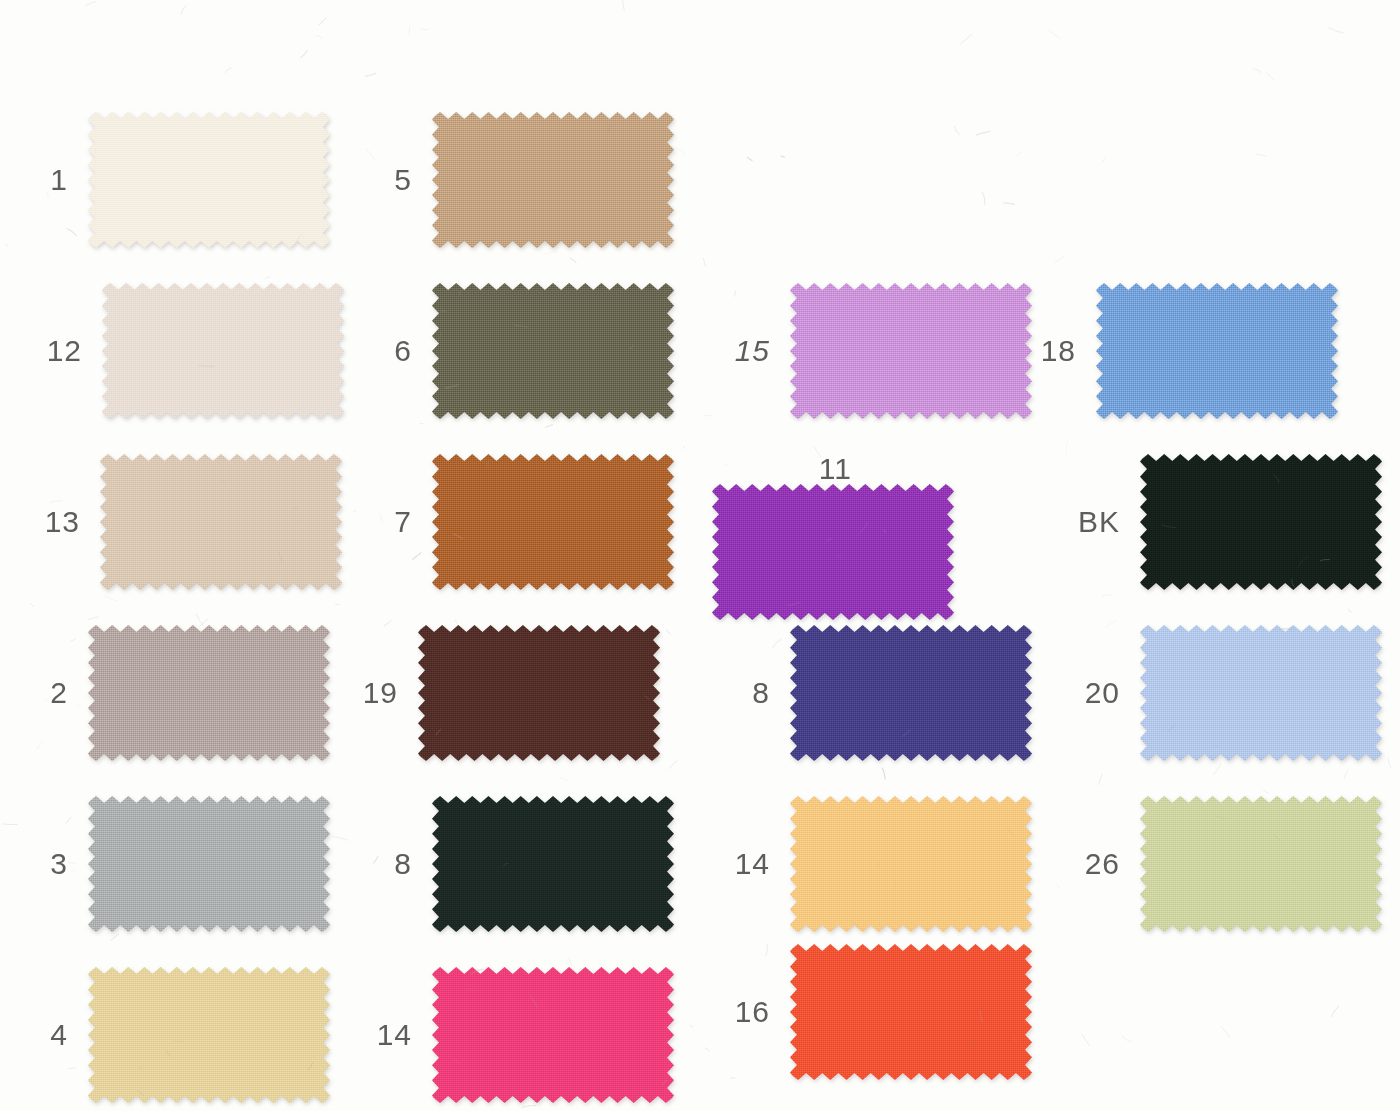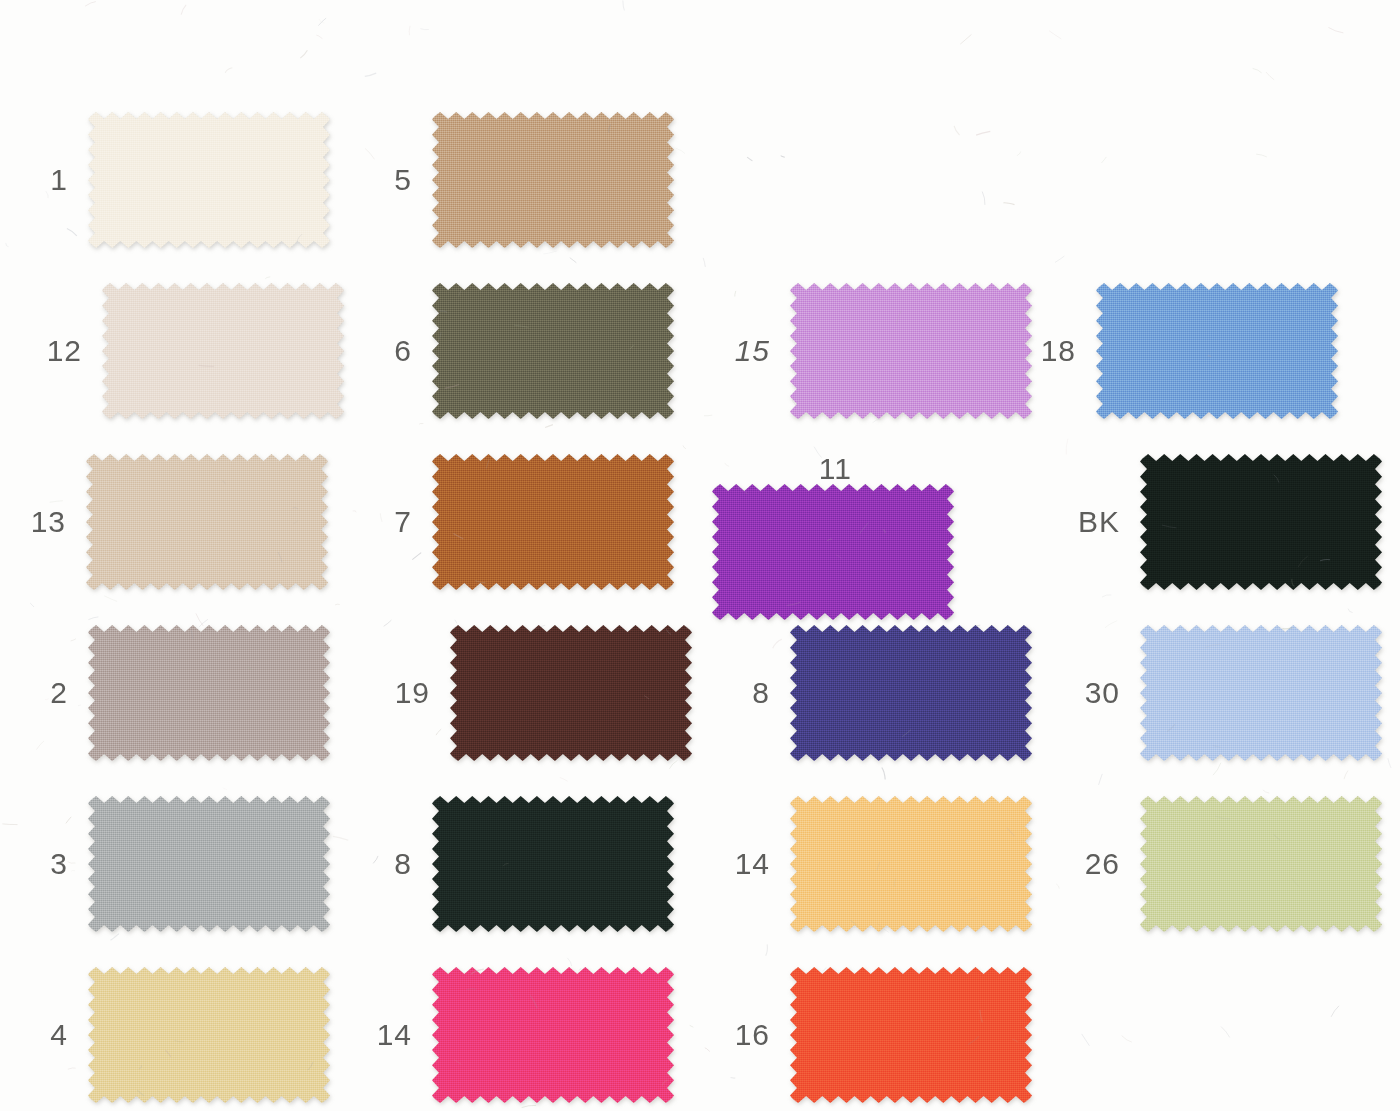--- a/index.html
+++ b/index.html
@@ -66,21 +66,21 @@
     </div>
     <div class="swatch-cell" style="left: 24px; top: 283px;">
       <div class="swatch-label">12</div>
       <div class="swatch-chip">
         <svg class="pinked" viewBox="0 0 242 136" width="242" height="136">
           <polygon points="0.0,7.0 8.1,0.0 16.1,7.0 24.2,0.0 32.3,7.0 40.3,0.0 48.4,7.0 56.5,0.0 64.5,7.0 72.6,0.0 80.7,7.0 88.7,0.0 96.8,7.0 104.9,0.0 112.9,7.0 121.0,0.0 129.1,7.0 137.1,0.0 145.2,7.0 153.3,0.0 161.3,7.0 169.4,0.0 177.5,7.0 185.5,0.0 193.6,7.0 201.7,0.0 209.7,7.0 217.8,0.0 225.9,7.0 233.9,0.0 242.0,7.0 235.0,0.0 242.0,7.6 235.0,15.1 242.0,22.7 235.0,30.2 242.0,37.8 235.0,45.3 242.0,52.9 235.0,60.4 242.0,68.0 235.0,75.6 242.0,83.1 235.0,90.7 242.0,98.2 235.0,105.8 242.0,113.3 235.0,120.9 242.0,128.4 235.0,136.0 242.0,129.0 233.9,136.0 225.9,129.0 217.8,136.0 209.7,129.0 201.7,136.0 193.6,129.0 185.5,136.0 177.5,129.0 169.4,136.0 161.3,129.0 153.3,136.0 145.2,129.0 137.1,136.0 129.1,129.0 121.0,136.0 112.9,129.0 104.9,136.0 96.8,129.0 88.7,136.0 80.7,129.0 72.6,136.0 64.5,129.0 56.5,136.0 48.4,129.0 40.3,136.0 32.3,129.0 24.2,136.0 16.1,129.0 8.1,136.0 0.0,129.0 7.0,136.0 0.0,128.4 7.0,120.9 0.0,113.3 7.0,105.8 0.0,98.2 7.0,90.7 0.0,83.1 7.0,75.6 0.0,68.0 7.0,60.4 0.0,52.9 7.0,45.3 0.0,37.8 7.0,30.2 0.0,22.7 7.0,15.1 0.0,7.6 7.0,0.0" fill="#e7dcd1"></polygon>
         </svg>
         <div class="weave" style="clip-path:polygon(0.00% 5.15%,3.35% 0.00%,6.65% 5.15%,10.00% 0.00%,13.35% 5.15%,16.65% 0.00%,20.00% 5.15%,23.35% 0.00%,26.65% 5.15%,30.00% 0.00%,33.35% 5.15%,36.65% 0.00%,40.00% 5.15%,43.35% 0.00%,46.65% 5.15%,50.00% 0.00%,53.35% 5.15%,56.65% 0.00%,60.00% 5.15%,63.35% 0.00%,66.65% 5.15%,70.00% 0.00%,73.35% 5.15%,76.65% 0.00%,80.00% 5.15%,83.35% 0.00%,86.65% 5.15%,90.00% 0.00%,93.35% 5.15%,96.65% 0.00%,100.00% 5.15%,97.11% 0.00%,100.00% 5.59%,97.11% 11.10%,100.00% 16.69%,97.11% 22.21%,100.00% 27.79%,97.11% 33.31%,100.00% 38.90%,97.11% 44.41%,100.00% 50.00%,97.11% 55.59%,100.00% 61.10%,97.11% 66.69%,100.00% 72.21%,97.11% 77.79%,100.00% 83.31%,97.11% 88.90%,100.00% 94.41%,97.11% 100.00%,100.00% 94.85%,96.65% 100.00%,93.35% 94.85%,90.00% 100.00%,86.65% 94.85%,83.35% 100.00%,80.00% 94.85%,76.65% 100.00%,73.35% 94.85%,70.00% 100.00%,66.65% 94.85%,63.35% 100.00%,60.00% 94.85%,56.65% 100.00%,53.35% 94.85%,50.00% 100.00%,46.65% 94.85%,43.35% 100.00%,40.00% 94.85%,36.65% 100.00%,33.35% 94.85%,30.00% 100.00%,26.65% 94.85%,23.35% 100.00%,20.00% 94.85%,16.65% 100.00%,13.35% 94.85%,10.00% 100.00%,6.65% 94.85%,3.35% 100.00%,0.00% 94.85%,2.89% 100.00%,0.00% 94.41%,2.89% 88.90%,0.00% 83.31%,2.89% 77.79%,0.00% 72.21%,2.89% 66.69%,0.00% 61.10%,2.89% 55.59%,0.00% 50.00%,2.89% 44.41%,0.00% 38.90%,2.89% 33.31%,0.00% 27.79%,2.89% 22.21%,0.00% 16.69%,2.89% 11.10%,0.00% 5.59%,2.89% 0.00%)"></div>
       </div>
     </div>
-    <div class="swatch-cell" style="left: 8px; top: 454px;">
+    <div class="swatch-cell" style="left: 22px; top: 454px;">
       <div class="swatch-label">13</div>
       <div class="swatch-chip">
         <svg class="pinked" viewBox="0 0 242 136" width="242" height="136">
           <polygon points="0.0,7.0 8.1,0.0 16.1,7.0 24.2,0.0 32.3,7.0 40.3,0.0 48.4,7.0 56.5,0.0 64.5,7.0 72.6,0.0 80.7,7.0 88.7,0.0 96.8,7.0 104.9,0.0 112.9,7.0 121.0,0.0 129.1,7.0 137.1,0.0 145.2,7.0 153.3,0.0 161.3,7.0 169.4,0.0 177.5,7.0 185.5,0.0 193.6,7.0 201.7,0.0 209.7,7.0 217.8,0.0 225.9,7.0 233.9,0.0 242.0,7.0 235.0,0.0 242.0,7.6 235.0,15.1 242.0,22.7 235.0,30.2 242.0,37.8 235.0,45.3 242.0,52.9 235.0,60.4 242.0,68.0 235.0,75.6 242.0,83.1 235.0,90.7 242.0,98.2 235.0,105.8 242.0,113.3 235.0,120.9 242.0,128.4 235.0,136.0 242.0,129.0 233.9,136.0 225.9,129.0 217.8,136.0 209.7,129.0 201.7,136.0 193.6,129.0 185.5,136.0 177.5,129.0 169.4,136.0 161.3,129.0 153.3,136.0 145.2,129.0 137.1,136.0 129.1,129.0 121.0,136.0 112.9,129.0 104.9,136.0 96.8,129.0 88.7,136.0 80.7,129.0 72.6,136.0 64.5,129.0 56.5,136.0 48.4,129.0 40.3,136.0 32.3,129.0 24.2,136.0 16.1,129.0 8.1,136.0 0.0,129.0 7.0,136.0 0.0,128.4 7.0,120.9 0.0,113.3 7.0,105.8 0.0,98.2 7.0,90.7 0.0,83.1 7.0,75.6 0.0,68.0 7.0,60.4 0.0,52.9 7.0,45.3 0.0,37.8 7.0,30.2 0.0,22.7 7.0,15.1 0.0,7.6 7.0,0.0" fill="#d8c5ae"></polygon>
         </svg>
         <div class="weave" style="clip-path:polygon(0.00% 5.15%,3.35% 0.00%,6.65% 5.15%,10.00% 0.00%,13.35% 5.15%,16.65% 0.00%,20.00% 5.15%,23.35% 0.00%,26.65% 5.15%,30.00% 0.00%,33.35% 5.15%,36.65% 0.00%,40.00% 5.15%,43.35% 0.00%,46.65% 5.15%,50.00% 0.00%,53.35% 5.15%,56.65% 0.00%,60.00% 5.15%,63.35% 0.00%,66.65% 5.15%,70.00% 0.00%,73.35% 5.15%,76.65% 0.00%,80.00% 5.15%,83.35% 0.00%,86.65% 5.15%,90.00% 0.00%,93.35% 5.15%,96.65% 0.00%,100.00% 5.15%,97.11% 0.00%,100.00% 5.59%,97.11% 11.10%,100.00% 16.69%,97.11% 22.21%,100.00% 27.79%,97.11% 33.31%,100.00% 38.90%,97.11% 44.41%,100.00% 50.00%,97.11% 55.59%,100.00% 61.10%,97.11% 66.69%,100.00% 72.21%,97.11% 77.79%,100.00% 83.31%,97.11% 88.90%,100.00% 94.41%,97.11% 100.00%,100.00% 94.85%,96.65% 100.00%,93.35% 94.85%,90.00% 100.00%,86.65% 94.85%,83.35% 100.00%,80.00% 94.85%,76.65% 100.00%,73.35% 94.85%,70.00% 100.00%,66.65% 94.85%,63.35% 100.00%,60.00% 94.85%,56.65% 100.00%,53.35% 94.85%,50.00% 100.00%,46.65% 94.85%,43.35% 100.00%,40.00% 94.85%,36.65% 100.00%,33.35% 94.85%,30.00% 100.00%,26.65% 94.85%,23.35% 100.00%,20.00% 94.85%,16.65% 100.00%,13.35% 94.85%,10.00% 100.00%,6.65% 94.85%,3.35% 100.00%,0.00% 94.85%,2.89% 100.00%,0.00% 94.41%,2.89% 88.90%,0.00% 83.31%,2.89% 77.79%,0.00% 72.21%,2.89% 66.69%,0.00% 61.10%,2.89% 55.59%,0.00% 50.00%,2.89% 44.41%,0.00% 38.90%,2.89% 33.31%,0.00% 27.79%,2.89% 22.21%,0.00% 16.69%,2.89% 11.10%,0.00% 5.59%,2.89% 0.00%)"></div>
       </div>
     </div>
     <div class="swatch-cell" style="left: 10px; top: 625px;">
       <div class="swatch-label">2</div>
@@ -129,21 +129,21 @@
     </div>
     <div class="swatch-cell" style="left: 354px; top: 454px;">
       <div class="swatch-label">7</div>
       <div class="swatch-chip">
         <svg class="pinked" viewBox="0 0 242 136" width="242" height="136">
           <polygon points="0.0,7.0 8.1,0.0 16.1,7.0 24.2,0.0 32.3,7.0 40.3,0.0 48.4,7.0 56.5,0.0 64.5,7.0 72.6,0.0 80.7,7.0 88.7,0.0 96.8,7.0 104.9,0.0 112.9,7.0 121.0,0.0 129.1,7.0 137.1,0.0 145.2,7.0 153.3,0.0 161.3,7.0 169.4,0.0 177.5,7.0 185.5,0.0 193.6,7.0 201.7,0.0 209.7,7.0 217.8,0.0 225.9,7.0 233.9,0.0 242.0,7.0 235.0,0.0 242.0,7.6 235.0,15.1 242.0,22.7 235.0,30.2 242.0,37.8 235.0,45.3 242.0,52.9 235.0,60.4 242.0,68.0 235.0,75.6 242.0,83.1 235.0,90.7 242.0,98.2 235.0,105.8 242.0,113.3 235.0,120.9 242.0,128.4 235.0,136.0 242.0,129.0 233.9,136.0 225.9,129.0 217.8,136.0 209.7,129.0 201.7,136.0 193.6,129.0 185.5,136.0 177.5,129.0 169.4,136.0 161.3,129.0 153.3,136.0 145.2,129.0 137.1,136.0 129.1,129.0 121.0,136.0 112.9,129.0 104.9,136.0 96.8,129.0 88.7,136.0 80.7,129.0 72.6,136.0 64.5,129.0 56.5,136.0 48.4,129.0 40.3,136.0 32.3,129.0 24.2,136.0 16.1,129.0 8.1,136.0 0.0,129.0 7.0,136.0 0.0,128.4 7.0,120.9 0.0,113.3 7.0,105.8 0.0,98.2 7.0,90.7 0.0,83.1 7.0,75.6 0.0,68.0 7.0,60.4 0.0,52.9 7.0,45.3 0.0,37.8 7.0,30.2 0.0,22.7 7.0,15.1 0.0,7.6 7.0,0.0" fill="#a85d2c"></polygon>
         </svg>
         <div class="weave" style="clip-path:polygon(0.00% 5.15%,3.35% 0.00%,6.65% 5.15%,10.00% 0.00%,13.35% 5.15%,16.65% 0.00%,20.00% 5.15%,23.35% 0.00%,26.65% 5.15%,30.00% 0.00%,33.35% 5.15%,36.65% 0.00%,40.00% 5.15%,43.35% 0.00%,46.65% 5.15%,50.00% 0.00%,53.35% 5.15%,56.65% 0.00%,60.00% 5.15%,63.35% 0.00%,66.65% 5.15%,70.00% 0.00%,73.35% 5.15%,76.65% 0.00%,80.00% 5.15%,83.35% 0.00%,86.65% 5.15%,90.00% 0.00%,93.35% 5.15%,96.65% 0.00%,100.00% 5.15%,97.11% 0.00%,100.00% 5.59%,97.11% 11.10%,100.00% 16.69%,97.11% 22.21%,100.00% 27.79%,97.11% 33.31%,100.00% 38.90%,97.11% 44.41%,100.00% 50.00%,97.11% 55.59%,100.00% 61.10%,97.11% 66.69%,100.00% 72.21%,97.11% 77.79%,100.00% 83.31%,97.11% 88.90%,100.00% 94.41%,97.11% 100.00%,100.00% 94.85%,96.65% 100.00%,93.35% 94.85%,90.00% 100.00%,86.65% 94.85%,83.35% 100.00%,80.00% 94.85%,76.65% 100.00%,73.35% 94.85%,70.00% 100.00%,66.65% 94.85%,63.35% 100.00%,60.00% 94.85%,56.65% 100.00%,53.35% 94.85%,50.00% 100.00%,46.65% 94.85%,43.35% 100.00%,40.00% 94.85%,36.65% 100.00%,33.35% 94.85%,30.00% 100.00%,26.65% 94.85%,23.35% 100.00%,20.00% 94.85%,16.65% 100.00%,13.35% 94.85%,10.00% 100.00%,6.65% 94.85%,3.35% 100.00%,0.00% 94.85%,2.89% 100.00%,0.00% 94.41%,2.89% 88.90%,0.00% 83.31%,2.89% 77.79%,0.00% 72.21%,2.89% 66.69%,0.00% 61.10%,2.89% 55.59%,0.00% 50.00%,2.89% 44.41%,0.00% 38.90%,2.89% 33.31%,0.00% 27.79%,2.89% 22.21%,0.00% 16.69%,2.89% 11.10%,0.00% 5.59%,2.89% 0.00%)"></div>
       </div>
     </div>
-    <div class="swatch-cell" style="left: 372px; top: 625px;">
+    <div class="swatch-cell" style="left: 340px; top: 625px;">
       <div class="swatch-label">19</div>
       <div class="swatch-chip">
         <svg class="pinked" viewBox="0 0 242 136" width="242" height="136">
           <polygon points="0.0,7.0 8.1,0.0 16.1,7.0 24.2,0.0 32.3,7.0 40.3,0.0 48.4,7.0 56.5,0.0 64.5,7.0 72.6,0.0 80.7,7.0 88.7,0.0 96.8,7.0 104.9,0.0 112.9,7.0 121.0,0.0 129.1,7.0 137.1,0.0 145.2,7.0 153.3,0.0 161.3,7.0 169.4,0.0 177.5,7.0 185.5,0.0 193.6,7.0 201.7,0.0 209.7,7.0 217.8,0.0 225.9,7.0 233.9,0.0 242.0,7.0 235.0,0.0 242.0,7.6 235.0,15.1 242.0,22.7 235.0,30.2 242.0,37.8 235.0,45.3 242.0,52.9 235.0,60.4 242.0,68.0 235.0,75.6 242.0,83.1 235.0,90.7 242.0,98.2 235.0,105.8 242.0,113.3 235.0,120.9 242.0,128.4 235.0,136.0 242.0,129.0 233.9,136.0 225.9,129.0 217.8,136.0 209.7,129.0 201.7,136.0 193.6,129.0 185.5,136.0 177.5,129.0 169.4,136.0 161.3,129.0 153.3,136.0 145.2,129.0 137.1,136.0 129.1,129.0 121.0,136.0 112.9,129.0 104.9,136.0 96.8,129.0 88.7,136.0 80.7,129.0 72.6,136.0 64.5,129.0 56.5,136.0 48.4,129.0 40.3,136.0 32.3,129.0 24.2,136.0 16.1,129.0 8.1,136.0 0.0,129.0 7.0,136.0 0.0,128.4 7.0,120.9 0.0,113.3 7.0,105.8 0.0,98.2 7.0,90.7 0.0,83.1 7.0,75.6 0.0,68.0 7.0,60.4 0.0,52.9 7.0,45.3 0.0,37.8 7.0,30.2 0.0,22.7 7.0,15.1 0.0,7.6 7.0,0.0" fill="#4d2b26"></polygon>
         </svg>
         <div class="weave" style="clip-path:polygon(0.00% 5.15%,3.35% 0.00%,6.65% 5.15%,10.00% 0.00%,13.35% 5.15%,16.65% 0.00%,20.00% 5.15%,23.35% 0.00%,26.65% 5.15%,30.00% 0.00%,33.35% 5.15%,36.65% 0.00%,40.00% 5.15%,43.35% 0.00%,46.65% 5.15%,50.00% 0.00%,53.35% 5.15%,56.65% 0.00%,60.00% 5.15%,63.35% 0.00%,66.65% 5.15%,70.00% 0.00%,73.35% 5.15%,76.65% 0.00%,80.00% 5.15%,83.35% 0.00%,86.65% 5.15%,90.00% 0.00%,93.35% 5.15%,96.65% 0.00%,100.00% 5.15%,97.11% 0.00%,100.00% 5.59%,97.11% 11.10%,100.00% 16.69%,97.11% 22.21%,100.00% 27.79%,97.11% 33.31%,100.00% 38.90%,97.11% 44.41%,100.00% 50.00%,97.11% 55.59%,100.00% 61.10%,97.11% 66.69%,100.00% 72.21%,97.11% 77.79%,100.00% 83.31%,97.11% 88.90%,100.00% 94.41%,97.11% 100.00%,100.00% 94.85%,96.65% 100.00%,93.35% 94.85%,90.00% 100.00%,86.65% 94.85%,83.35% 100.00%,80.00% 94.85%,76.65% 100.00%,73.35% 94.85%,70.00% 100.00%,66.65% 94.85%,63.35% 100.00%,60.00% 94.85%,56.65% 100.00%,53.35% 94.85%,50.00% 100.00%,46.65% 94.85%,43.35% 100.00%,40.00% 94.85%,36.65% 100.00%,33.35% 94.85%,30.00% 100.00%,26.65% 94.85%,23.35% 100.00%,20.00% 94.85%,16.65% 100.00%,13.35% 94.85%,10.00% 100.00%,6.65% 94.85%,3.35% 100.00%,0.00% 94.85%,2.89% 100.00%,0.00% 94.41%,2.89% 88.90%,0.00% 83.31%,2.89% 77.79%,0.00% 72.21%,2.89% 66.69%,0.00% 61.10%,2.89% 55.59%,0.00% 50.00%,2.89% 44.41%,0.00% 38.90%,2.89% 33.31%,0.00% 27.79%,2.89% 22.21%,0.00% 16.69%,2.89% 11.10%,0.00% 5.59%,2.89% 0.00%)"></div>
       </div>
     </div>
     <div class="swatch-cell" style="left: 354px; top: 796px;">
       <div class="swatch-label">8</div>
@@ -192,21 +192,21 @@
     </div>
     <div class="swatch-cell" style="left: 712px; top: 796px; justify-content: space-between;">
       <div class="swatch-label">14</div>
       <div class="swatch-chip">
         <svg class="pinked" viewBox="0 0 242 136" width="242" height="136">
           <polygon points="0.0,7.0 8.1,0.0 16.1,7.0 24.2,0.0 32.3,7.0 40.3,0.0 48.4,7.0 56.5,0.0 64.5,7.0 72.6,0.0 80.7,7.0 88.7,0.0 96.8,7.0 104.9,0.0 112.9,7.0 121.0,0.0 129.1,7.0 137.1,0.0 145.2,7.0 153.3,0.0 161.3,7.0 169.4,0.0 177.5,7.0 185.5,0.0 193.6,7.0 201.7,0.0 209.7,7.0 217.8,0.0 225.9,7.0 233.9,0.0 242.0,7.0 235.0,0.0 242.0,7.6 235.0,15.1 242.0,22.7 235.0,30.2 242.0,37.8 235.0,45.3 242.0,52.9 235.0,60.4 242.0,68.0 235.0,75.6 242.0,83.1 235.0,90.7 242.0,98.2 235.0,105.8 242.0,113.3 235.0,120.9 242.0,128.4 235.0,136.0 242.0,129.0 233.9,136.0 225.9,129.0 217.8,136.0 209.7,129.0 201.7,136.0 193.6,129.0 185.5,136.0 177.5,129.0 169.4,136.0 161.3,129.0 153.3,136.0 145.2,129.0 137.1,136.0 129.1,129.0 121.0,136.0 112.9,129.0 104.9,136.0 96.8,129.0 88.7,136.0 80.7,129.0 72.6,136.0 64.5,129.0 56.5,136.0 48.4,129.0 40.3,136.0 32.3,129.0 24.2,136.0 16.1,129.0 8.1,136.0 0.0,129.0 7.0,136.0 0.0,128.4 7.0,120.9 0.0,113.3 7.0,105.8 0.0,98.2 7.0,90.7 0.0,83.1 7.0,75.6 0.0,68.0 7.0,60.4 0.0,52.9 7.0,45.3 0.0,37.8 7.0,30.2 0.0,22.7 7.0,15.1 0.0,7.6 7.0,0.0" fill="#f5c578"></polygon>
         </svg>
         <div class="weave" style="clip-path:polygon(0.00% 5.15%,3.35% 0.00%,6.65% 5.15%,10.00% 0.00%,13.35% 5.15%,16.65% 0.00%,20.00% 5.15%,23.35% 0.00%,26.65% 5.15%,30.00% 0.00%,33.35% 5.15%,36.65% 0.00%,40.00% 5.15%,43.35% 0.00%,46.65% 5.15%,50.00% 0.00%,53.35% 5.15%,56.65% 0.00%,60.00% 5.15%,63.35% 0.00%,66.65% 5.15%,70.00% 0.00%,73.35% 5.15%,76.65% 0.00%,80.00% 5.15%,83.35% 0.00%,86.65% 5.15%,90.00% 0.00%,93.35% 5.15%,96.65% 0.00%,100.00% 5.15%,97.11% 0.00%,100.00% 5.59%,97.11% 11.10%,100.00% 16.69%,97.11% 22.21%,100.00% 27.79%,97.11% 33.31%,100.00% 38.90%,97.11% 44.41%,100.00% 50.00%,97.11% 55.59%,100.00% 61.10%,97.11% 66.69%,100.00% 72.21%,97.11% 77.79%,100.00% 83.31%,97.11% 88.90%,100.00% 94.41%,97.11% 100.00%,100.00% 94.85%,96.65% 100.00%,93.35% 94.85%,90.00% 100.00%,86.65% 94.85%,83.35% 100.00%,80.00% 94.85%,76.65% 100.00%,73.35% 94.85%,70.00% 100.00%,66.65% 94.85%,63.35% 100.00%,60.00% 94.85%,56.65% 100.00%,53.35% 94.85%,50.00% 100.00%,46.65% 94.85%,43.35% 100.00%,40.00% 94.85%,36.65% 100.00%,33.35% 94.85%,30.00% 100.00%,26.65% 94.85%,23.35% 100.00%,20.00% 94.85%,16.65% 100.00%,13.35% 94.85%,10.00% 100.00%,6.65% 94.85%,3.35% 100.00%,0.00% 94.85%,2.89% 100.00%,0.00% 94.41%,2.89% 88.90%,0.00% 83.31%,2.89% 77.79%,0.00% 72.21%,2.89% 66.69%,0.00% 61.10%,2.89% 55.59%,0.00% 50.00%,2.89% 44.41%,0.00% 38.90%,2.89% 33.31%,0.00% 27.79%,2.89% 22.21%,0.00% 16.69%,2.89% 11.10%,0.00% 5.59%,2.89% 0.00%)"></div>
       </div>
     </div>
-    <div class="swatch-cell" style="left: 712px; top: 967px;">
+    <div class="swatch-cell" style="left: 712px; top: 944px;">
       <div class="swatch-label">16</div>
       <div class="swatch-chip">
         <svg class="pinked" viewBox="0 0 242 136" width="242" height="136">
           <polygon points="0.0,7.0 8.1,0.0 16.1,7.0 24.2,0.0 32.3,7.0 40.3,0.0 48.4,7.0 56.5,0.0 64.5,7.0 72.6,0.0 80.7,7.0 88.7,0.0 96.8,7.0 104.9,0.0 112.9,7.0 121.0,0.0 129.1,7.0 137.1,0.0 145.2,7.0 153.3,0.0 161.3,7.0 169.4,0.0 177.5,7.0 185.5,0.0 193.6,7.0 201.7,0.0 209.7,7.0 217.8,0.0 225.9,7.0 233.9,0.0 242.0,7.0 235.0,0.0 242.0,7.6 235.0,15.1 242.0,22.7 235.0,30.2 242.0,37.8 235.0,45.3 242.0,52.9 235.0,60.4 242.0,68.0 235.0,75.6 242.0,83.1 235.0,90.7 242.0,98.2 235.0,105.8 242.0,113.3 235.0,120.9 242.0,128.4 235.0,136.0 242.0,129.0 233.9,136.0 225.9,129.0 217.8,136.0 209.7,129.0 201.7,136.0 193.6,129.0 185.5,136.0 177.5,129.0 169.4,136.0 161.3,129.0 153.3,136.0 145.2,129.0 137.1,136.0 129.1,129.0 121.0,136.0 112.9,129.0 104.9,136.0 96.8,129.0 88.7,136.0 80.7,129.0 72.6,136.0 64.5,129.0 56.5,136.0 48.4,129.0 40.3,136.0 32.3,129.0 24.2,136.0 16.1,129.0 8.1,136.0 0.0,129.0 7.0,136.0 0.0,128.4 7.0,120.9 0.0,113.3 7.0,105.8 0.0,98.2 7.0,90.7 0.0,83.1 7.0,75.6 0.0,68.0 7.0,60.4 0.0,52.9 7.0,45.3 0.0,37.8 7.0,30.2 0.0,22.7 7.0,15.1 0.0,7.6 7.0,0.0" fill="#f04e31"></polygon>
         </svg>
         <div class="weave" style="clip-path:polygon(0.00% 5.15%,3.35% 0.00%,6.65% 5.15%,10.00% 0.00%,13.35% 5.15%,16.65% 0.00%,20.00% 5.15%,23.35% 0.00%,26.65% 5.15%,30.00% 0.00%,33.35% 5.15%,36.65% 0.00%,40.00% 5.15%,43.35% 0.00%,46.65% 5.15%,50.00% 0.00%,53.35% 5.15%,56.65% 0.00%,60.00% 5.15%,63.35% 0.00%,66.65% 5.15%,70.00% 0.00%,73.35% 5.15%,76.65% 0.00%,80.00% 5.15%,83.35% 0.00%,86.65% 5.15%,90.00% 0.00%,93.35% 5.15%,96.65% 0.00%,100.00% 5.15%,97.11% 0.00%,100.00% 5.59%,97.11% 11.10%,100.00% 16.69%,97.11% 22.21%,100.00% 27.79%,97.11% 33.31%,100.00% 38.90%,97.11% 44.41%,100.00% 50.00%,97.11% 55.59%,100.00% 61.10%,97.11% 66.69%,100.00% 72.21%,97.11% 77.79%,100.00% 83.31%,97.11% 88.90%,100.00% 94.41%,97.11% 100.00%,100.00% 94.85%,96.65% 100.00%,93.35% 94.85%,90.00% 100.00%,86.65% 94.85%,83.35% 100.00%,80.00% 94.85%,76.65% 100.00%,73.35% 94.85%,70.00% 100.00%,66.65% 94.85%,63.35% 100.00%,60.00% 94.85%,56.65% 100.00%,53.35% 94.85%,50.00% 100.00%,46.65% 94.85%,43.35% 100.00%,40.00% 94.85%,36.65% 100.00%,33.35% 94.85%,30.00% 100.00%,26.65% 94.85%,23.35% 100.00%,20.00% 94.85%,16.65% 100.00%,13.35% 94.85%,10.00% 100.00%,6.65% 94.85%,3.35% 100.00%,0.00% 94.85%,2.89% 100.00%,0.00% 94.41%,2.89% 88.90%,0.00% 83.31%,2.89% 77.79%,0.00% 72.21%,2.89% 66.69%,0.00% 61.10%,2.89% 55.59%,0.00% 50.00%,2.89% 44.41%,0.00% 38.90%,2.89% 33.31%,0.00% 27.79%,2.89% 22.21%,0.00% 16.69%,2.89% 11.10%,0.00% 5.59%,2.89% 0.00%)"></div>
       </div>
     </div>
     <div class="swatch-cell" style="left: 1018px; top: 283px;">
       <div class="swatch-label">18</div>
@@ -220,21 +220,21 @@
     <div class="swatch-cell" style="left: 1062px; top: 454px;">
       <div class="swatch-label">BK</div>
       <div class="swatch-chip">
         <svg class="pinked" viewBox="0 0 242 136" width="242" height="136">
           <polygon points="0.0,7.0 8.1,0.0 16.1,7.0 24.2,0.0 32.3,7.0 40.3,0.0 48.4,7.0 56.5,0.0 64.5,7.0 72.6,0.0 80.7,7.0 88.7,0.0 96.8,7.0 104.9,0.0 112.9,7.0 121.0,0.0 129.1,7.0 137.1,0.0 145.2,7.0 153.3,0.0 161.3,7.0 169.4,0.0 177.5,7.0 185.5,0.0 193.6,7.0 201.7,0.0 209.7,7.0 217.8,0.0 225.9,7.0 233.9,0.0 242.0,7.0 235.0,0.0 242.0,7.6 235.0,15.1 242.0,22.7 235.0,30.2 242.0,37.8 235.0,45.3 242.0,52.9 235.0,60.4 242.0,68.0 235.0,75.6 242.0,83.1 235.0,90.7 242.0,98.2 235.0,105.8 242.0,113.3 235.0,120.9 242.0,128.4 235.0,136.0 242.0,129.0 233.9,136.0 225.9,129.0 217.8,136.0 209.7,129.0 201.7,136.0 193.6,129.0 185.5,136.0 177.5,129.0 169.4,136.0 161.3,129.0 153.3,136.0 145.2,129.0 137.1,136.0 129.1,129.0 121.0,136.0 112.9,129.0 104.9,136.0 96.8,129.0 88.7,136.0 80.7,129.0 72.6,136.0 64.5,129.0 56.5,136.0 48.4,129.0 40.3,136.0 32.3,129.0 24.2,136.0 16.1,129.0 8.1,136.0 0.0,129.0 7.0,136.0 0.0,128.4 7.0,120.9 0.0,113.3 7.0,105.8 0.0,98.2 7.0,90.7 0.0,83.1 7.0,75.6 0.0,68.0 7.0,60.4 0.0,52.9 7.0,45.3 0.0,37.8 7.0,30.2 0.0,22.7 7.0,15.1 0.0,7.6 7.0,0.0" fill="#151e1a"></polygon>
         </svg>
         <div class="weave" style="clip-path:polygon(0.00% 5.15%,3.35% 0.00%,6.65% 5.15%,10.00% 0.00%,13.35% 5.15%,16.65% 0.00%,20.00% 5.15%,23.35% 0.00%,26.65% 5.15%,30.00% 0.00%,33.35% 5.15%,36.65% 0.00%,40.00% 5.15%,43.35% 0.00%,46.65% 5.15%,50.00% 0.00%,53.35% 5.15%,56.65% 0.00%,60.00% 5.15%,63.35% 0.00%,66.65% 5.15%,70.00% 0.00%,73.35% 5.15%,76.65% 0.00%,80.00% 5.15%,83.35% 0.00%,86.65% 5.15%,90.00% 0.00%,93.35% 5.15%,96.65% 0.00%,100.00% 5.15%,97.11% 0.00%,100.00% 5.59%,97.11% 11.10%,100.00% 16.69%,97.11% 22.21%,100.00% 27.79%,97.11% 33.31%,100.00% 38.90%,97.11% 44.41%,100.00% 50.00%,97.11% 55.59%,100.00% 61.10%,97.11% 66.69%,100.00% 72.21%,97.11% 77.79%,100.00% 83.31%,97.11% 88.90%,100.00% 94.41%,97.11% 100.00%,100.00% 94.85%,96.65% 100.00%,93.35% 94.85%,90.00% 100.00%,86.65% 94.85%,83.35% 100.00%,80.00% 94.85%,76.65% 100.00%,73.35% 94.85%,70.00% 100.00%,66.65% 94.85%,63.35% 100.00%,60.00% 94.85%,56.65% 100.00%,53.35% 94.85%,50.00% 100.00%,46.65% 94.85%,43.35% 100.00%,40.00% 94.85%,36.65% 100.00%,33.35% 94.85%,30.00% 100.00%,26.65% 94.85%,23.35% 100.00%,20.00% 94.85%,16.65% 100.00%,13.35% 94.85%,10.00% 100.00%,6.65% 94.85%,3.35% 100.00%,0.00% 94.85%,2.89% 100.00%,0.00% 94.41%,2.89% 88.90%,0.00% 83.31%,2.89% 77.79%,0.00% 72.21%,2.89% 66.69%,0.00% 61.10%,2.89% 55.59%,0.00% 50.00%,2.89% 44.41%,0.00% 38.90%,2.89% 33.31%,0.00% 27.79%,2.89% 22.21%,0.00% 16.69%,2.89% 11.10%,0.00% 5.59%,2.89% 0.00%)"></div>
       </div>
     </div>
     <div class="swatch-cell" style="left: 1062px; top: 625px;">
-      <div class="swatch-label">30</div>
+      <div class="swatch-label">20</div>
       <div class="swatch-chip">
         <svg class="pinked" viewBox="0 0 242 136" width="242" height="136">
           <polygon points="0.0,7.0 8.1,0.0 16.1,7.0 24.2,0.0 32.3,7.0 40.3,0.0 48.4,7.0 56.5,0.0 64.5,7.0 72.6,0.0 80.7,7.0 88.7,0.0 96.8,7.0 104.9,0.0 112.9,7.0 121.0,0.0 129.1,7.0 137.1,0.0 145.2,7.0 153.3,0.0 161.3,7.0 169.4,0.0 177.5,7.0 185.5,0.0 193.6,7.0 201.7,0.0 209.7,7.0 217.8,0.0 225.9,7.0 233.9,0.0 242.0,7.0 235.0,0.0 242.0,7.6 235.0,15.1 242.0,22.7 235.0,30.2 242.0,37.8 235.0,45.3 242.0,52.9 235.0,60.4 242.0,68.0 235.0,75.6 242.0,83.1 235.0,90.7 242.0,98.2 235.0,105.8 242.0,113.3 235.0,120.9 242.0,128.4 235.0,136.0 242.0,129.0 233.9,136.0 225.9,129.0 217.8,136.0 209.7,129.0 201.7,136.0 193.6,129.0 185.5,136.0 177.5,129.0 169.4,136.0 161.3,129.0 153.3,136.0 145.2,129.0 137.1,136.0 129.1,129.0 121.0,136.0 112.9,129.0 104.9,136.0 96.8,129.0 88.7,136.0 80.7,129.0 72.6,136.0 64.5,129.0 56.5,136.0 48.4,129.0 40.3,136.0 32.3,129.0 24.2,136.0 16.1,129.0 8.1,136.0 0.0,129.0 7.0,136.0 0.0,128.4 7.0,120.9 0.0,113.3 7.0,105.8 0.0,98.2 7.0,90.7 0.0,83.1 7.0,75.6 0.0,68.0 7.0,60.4 0.0,52.9 7.0,45.3 0.0,37.8 7.0,30.2 0.0,22.7 7.0,15.1 0.0,7.6 7.0,0.0" fill="#aec5e8"></polygon>
         </svg>
         <div class="weave" style="clip-path:polygon(0.00% 5.15%,3.35% 0.00%,6.65% 5.15%,10.00% 0.00%,13.35% 5.15%,16.65% 0.00%,20.00% 5.15%,23.35% 0.00%,26.65% 5.15%,30.00% 0.00%,33.35% 5.15%,36.65% 0.00%,40.00% 5.15%,43.35% 0.00%,46.65% 5.15%,50.00% 0.00%,53.35% 5.15%,56.65% 0.00%,60.00% 5.15%,63.35% 0.00%,66.65% 5.15%,70.00% 0.00%,73.35% 5.15%,76.65% 0.00%,80.00% 5.15%,83.35% 0.00%,86.65% 5.15%,90.00% 0.00%,93.35% 5.15%,96.65% 0.00%,100.00% 5.15%,97.11% 0.00%,100.00% 5.59%,97.11% 11.10%,100.00% 16.69%,97.11% 22.21%,100.00% 27.79%,97.11% 33.31%,100.00% 38.90%,97.11% 44.41%,100.00% 50.00%,97.11% 55.59%,100.00% 61.10%,97.11% 66.69%,100.00% 72.21%,97.11% 77.79%,100.00% 83.31%,97.11% 88.90%,100.00% 94.41%,97.11% 100.00%,100.00% 94.85%,96.65% 100.00%,93.35% 94.85%,90.00% 100.00%,86.65% 94.85%,83.35% 100.00%,80.00% 94.85%,76.65% 100.00%,73.35% 94.85%,70.00% 100.00%,66.65% 94.85%,63.35% 100.00%,60.00% 94.85%,56.65% 100.00%,53.35% 94.85%,50.00% 100.00%,46.65% 94.85%,43.35% 100.00%,40.00% 94.85%,36.65% 100.00%,33.35% 94.85%,30.00% 100.00%,26.65% 94.85%,23.35% 100.00%,20.00% 94.85%,16.65% 100.00%,13.35% 94.85%,10.00% 100.00%,6.65% 94.85%,3.35% 100.00%,0.00% 94.85%,2.89% 100.00%,0.00% 94.41%,2.89% 88.90%,0.00% 83.31%,2.89% 77.79%,0.00% 72.21%,2.89% 66.69%,0.00% 61.10%,2.89% 55.59%,0.00% 50.00%,2.89% 44.41%,0.00% 38.90%,2.89% 33.31%,0.00% 27.79%,2.89% 22.21%,0.00% 16.69%,2.89% 11.10%,0.00% 5.59%,2.89% 0.00%)"></div>
       </div>
     </div>
     <div class="swatch-cell" style="left: 1062px; top: 796px;">
       <div class="swatch-label">26</div>
       <div class="swatch-chip">

